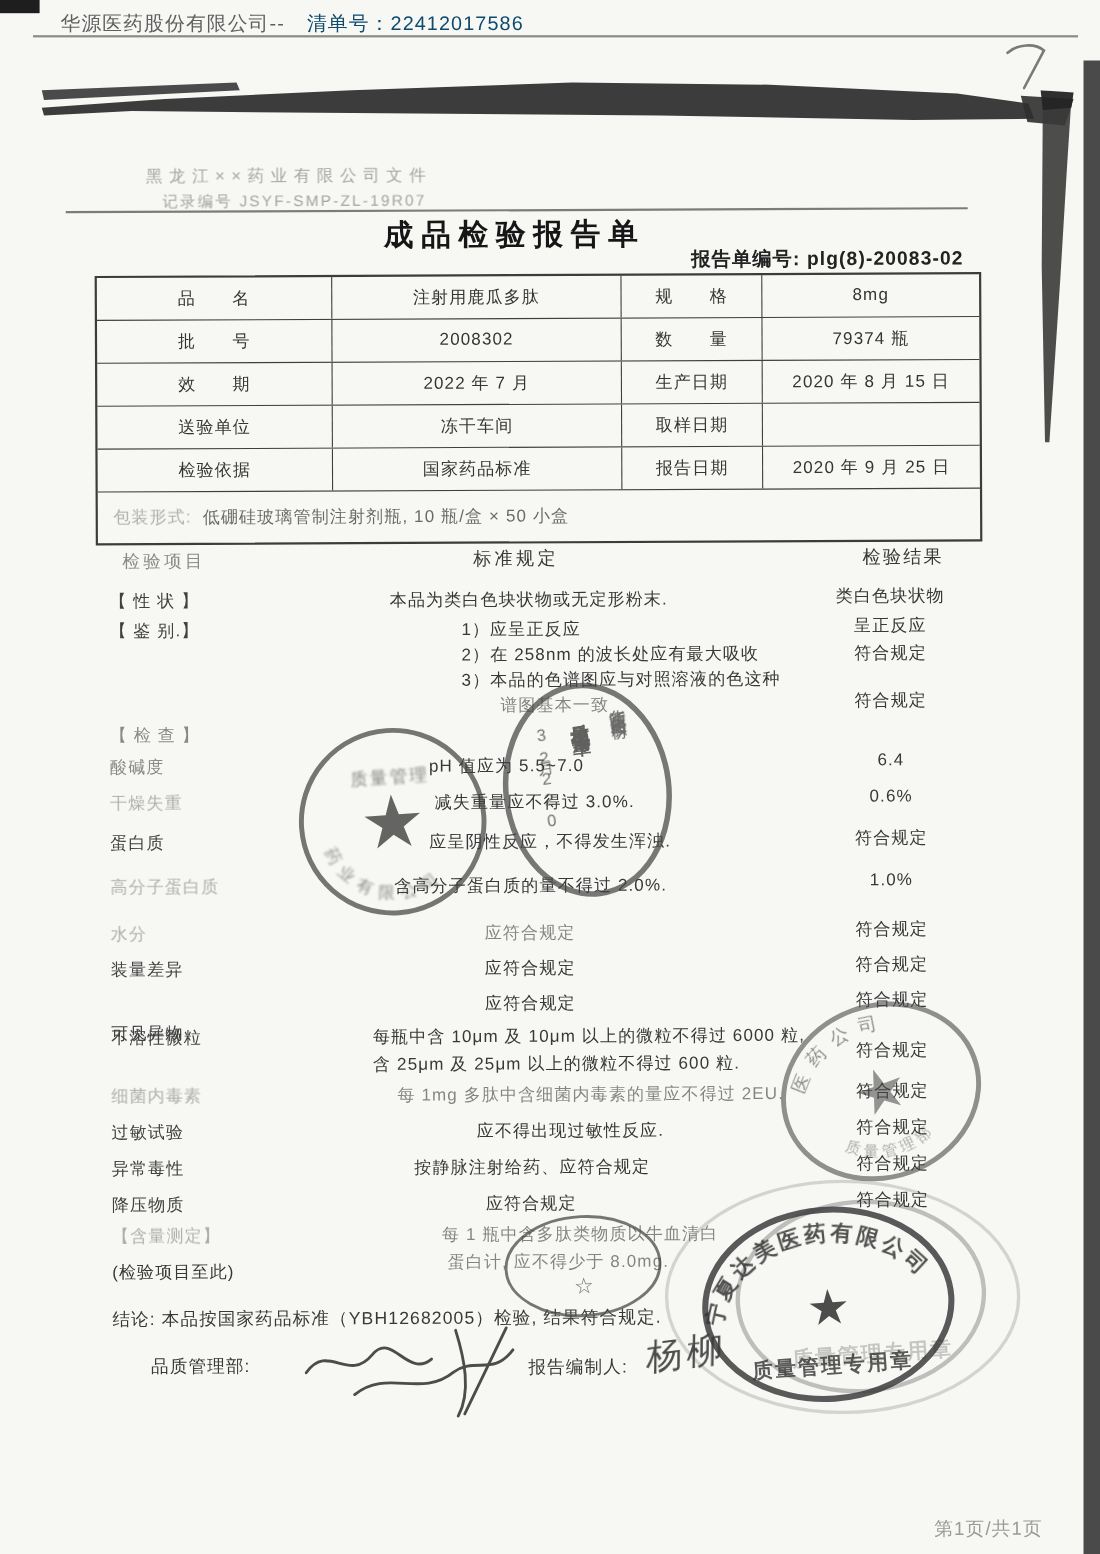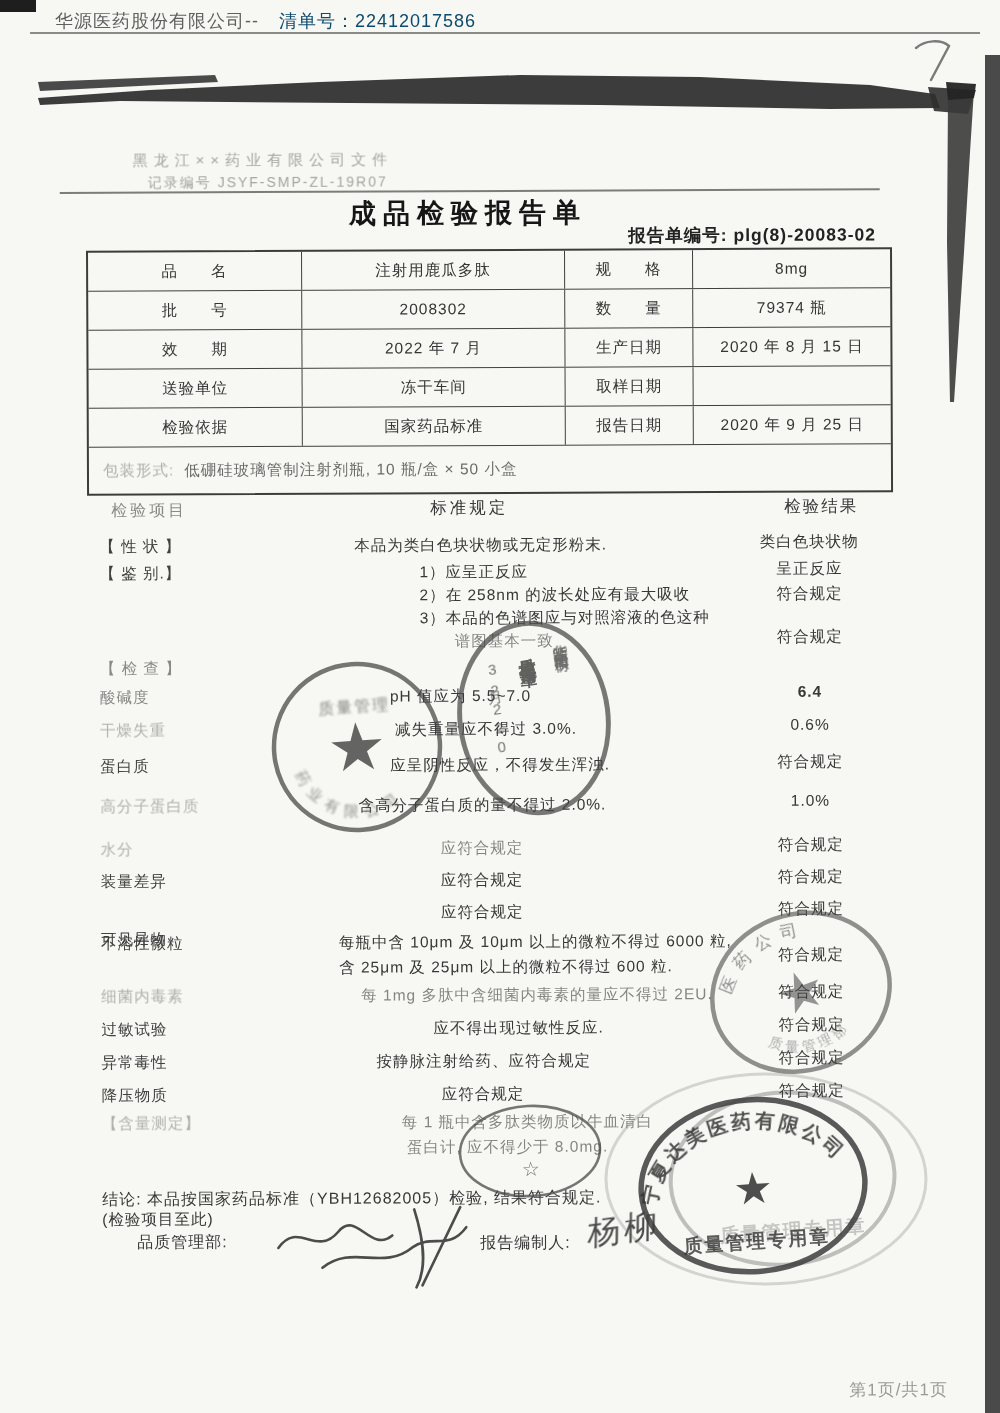--- a/index.html
+++ b/index.html
@@ -116,21 +116,21 @@
   <div class="abs txt res" style="left:715px;top:585px;">符合规定</div>
 
   <div class="abs txt" style="left:420px;top:608px;">3）本品的色谱图应与对照溶液的色这种</div>
   <div class="abs txt fa" style="left:455px;top:631px;">谱图基本一致</div>
   <div class="abs txt res" style="left:715px;top:628px;">符合规定</div>
 
   <div class="abs txt lbl fa" style="left:100px;top:657px;">【 检 查 】</div>
 
   <div class="abs txt lbl fa" style="left:100px;top:686px;">酸碱度</div>
   <div class="abs txt" style="left:390px;top:686px;">pH 值应为 5.5~7.0</div>
-  <div class="abs txt res" style="left:715px;top:684px;font-weight:bold;">6.4</div>
+  <div class="abs txt res" style="left:715px;top:684px;">6.4</div>
 
   <div class="abs txt lbl fb" style="left:100px;top:719px;">干燥失重</div>
   <div class="abs txt" style="left:395px;top:719px;">减失重量应不得过 3.0%.</div>
   <div class="abs txt res" style="left:715px;top:717px;">0.6%</div>
 
   <div class="abs txt lbl" style="left:100px;top:755px;">蛋白质</div>
   <div class="abs txt" style="left:390px;top:755px;">应呈阴性反应，不得发生浑浊.</div>
   <div class="abs txt res" style="left:715px;top:753px;">符合规定</div>
 
   <div class="abs txt lbl fb" style="left:100px;top:795px;">高分子蛋白质</div>
@@ -167,21 +167,21 @@
   <div class="abs txt res" style="left:715px;top:1049px;">符合规定</div>
 
   <div class="abs txt lbl" style="left:100px;top:1084px;">降压物质</div>
   <div class="abs txt" style="left:440px;top:1084px;">应符合规定</div>
   <div class="abs txt res" style="left:715px;top:1082px;">符合规定</div>
 
   <div class="abs txt lbl fb" style="left:100px;top:1112px;">【含量测定】</div>
   <div class="abs txt fa" style="left:400px;top:1112px;">每 1 瓶中含多肽类物质以牛血清白</div>
   <div class="abs txt fa" style="left:405px;top:1137px;">蛋白计, 应不得少于 8.0mg.</div>
 
-  <div class="abs txt" style="left:100px;top:1208px;">(检验项目至此)</div>
+  <div class="abs txt" style="left:100px;top:1145px;">(检验项目至此)</div>
   <div class="abs txt" style="left:100px;top:1188px;font-size:16px;">结论: 本品按国家药品标准（YBH12682005）检验, 结果符合规定.</div>
 
   <div class="abs txt" style="left:135px;top:1231px;font-size:16px;">品质管理部:</div>
   <div class="abs txt" style="left:478px;top:1233px;font-size:16px;">报告编制人:</div>
   <div class="abs sig-name" style="left:585px;top:1208px;">杨柳</div>
 
   <svg class="abs" style="left:262px;top:1195px;" width="235" height="100" viewBox="0 0 235 100">
     <g fill="none" stroke="#2e2e2e" stroke-width="2.6" stroke-linecap="round" opacity=".85">
       <path d="M14,52 C34,24 52,62 74,36 C92,14 106,58 128,40"></path>
       <path d="M58,72 C88,48 118,76 148,52 C168,38 184,56 202,32"></path>

